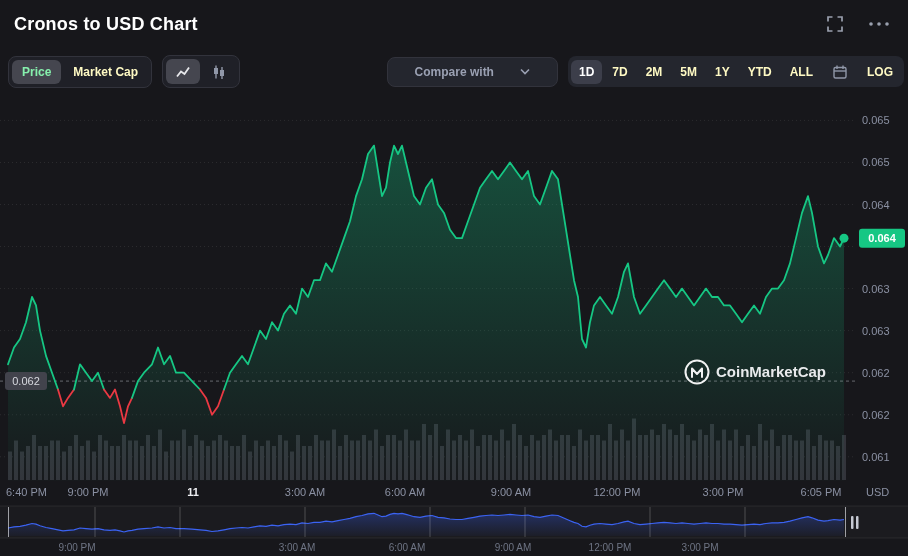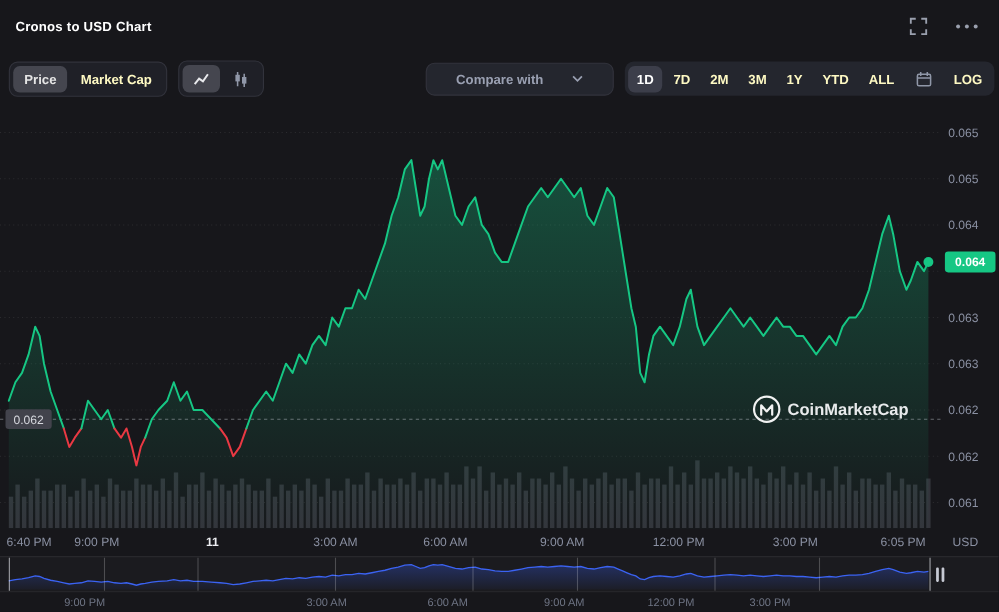--- a/index.html
+++ b/index.html
@@ -3,32 +3,32 @@
 <meta charset="utf-8">
 <style>
   html,body{margin:0;padding:0;background:#17171b;}
   .app{position:relative;width:908px;height:556px;background:#17171b;overflow:hidden;
        font-family:"Liberation Sans",sans-serif;}
   [data-interactable="true"]{cursor:pointer;}
 
   
   .header{position:absolute;top:0;left:0;width:100%;height:48px;display:flex;align-items:center;
           padding:0 14px;box-sizing:border-box;gap:16px;}
-  .title{color:#ffffff;font-size:12px;font-weight:bold;letter-spacing:.2px;}
+  .title{color:#ffffff;font-size:18px;font-weight:bold;letter-spacing:.2px;}
   .spacer{flex:1;}
   .hicon{background:none;border:none;padding:4px;display:flex;align-items:center;}
 
   
   .toolbar{position:absolute;top:55px;left:0;width:100%;box-sizing:border-box;
            padding:0 4px 0 8px;display:flex;align-items:center;gap:10px;}
   .seg-group{background:#1f2027;border:1px solid #32333c;border-radius:8px;padding:3px;
              display:flex;align-items:center;gap:2px;}
   .seg-btn{border:none;background:transparent;color:#fef9c3;font-family:inherit;
            font-size:12px;font-weight:bold;padding:6px 10px;border-radius:6px;line-height:1;}
-  .seg-btn.selected{background:#45464f;color:#e5e5e5;}
+  .seg-btn.selected{background:#45464f;color:#86efac;}
   .icon-btn{width:34px;height:25px;display:flex;align-items:center;justify-content:center;padding:0;}
   .compare-btn{margin-left:auto;background:#24262e;border:1px solid #32333c;border-radius:8px;
                color:#9aa0b2;font-family:inherit;font-size:12px;font-weight:bold;
                display:flex;align-items:center;gap:26px;padding:8px 27px;line-height:1;}
   .tf-group{background:#24262e;border:none;padding:3px;}
   .tf-group .seg-btn{padding:6px 8px;}
   .tf-group .seg-btn.selected{background:#3c3e4a;color:#ffffff;}
 
   
   #chart{position:absolute;top:0;left:0;}
@@ -328,21 +328,21 @@
       <span data-interactable="false">Compare with</span>
       <svg data-interactable="false" width="10" height="7" viewBox="0 0 10 7">
         <polyline points="1,1.5 5,5.5 9,1.5" fill="none" stroke="#9aa0b2" stroke-width="1.6"></polyline>
       </svg>
     </button>
 
     <div class="seg-group tf-group" data-interactable="false">
       <button class="seg-btn selected" data-interactable="true">1D</button>
       <button class="seg-btn" data-interactable="true">7D</button>
       <button class="seg-btn" data-interactable="true">2M</button>
-      <button class="seg-btn" data-interactable="true">3M</button>
+      <button class="seg-btn" data-interactable="true">5M</button>
       <button class="seg-btn" data-interactable="true">1Y</button>
       <button class="seg-btn" data-interactable="true">YTD</button>
       <button class="seg-btn" data-interactable="true">ALL</button>
       <button class="seg-btn icon-btn" data-interactable="true">
         <svg data-interactable="false" width="16" height="16" viewBox="0 0 16 16">
           <rect x="2" y="3.5" width="12" height="10.5" rx="1.5" fill="none" stroke="#9097a8" stroke-width="1.4"></rect>
           <line x1="5" y1="1.5" x2="5" y2="5" stroke="#9097a8" stroke-width="1.4"></line>
           <line x1="11" y1="1.5" x2="11" y2="5" stroke="#9097a8" stroke-width="1.4"></line>
           <line x1="2" y1="7" x2="14" y2="7" stroke="#9097a8" stroke-width="1.4"></line>
         </svg>

